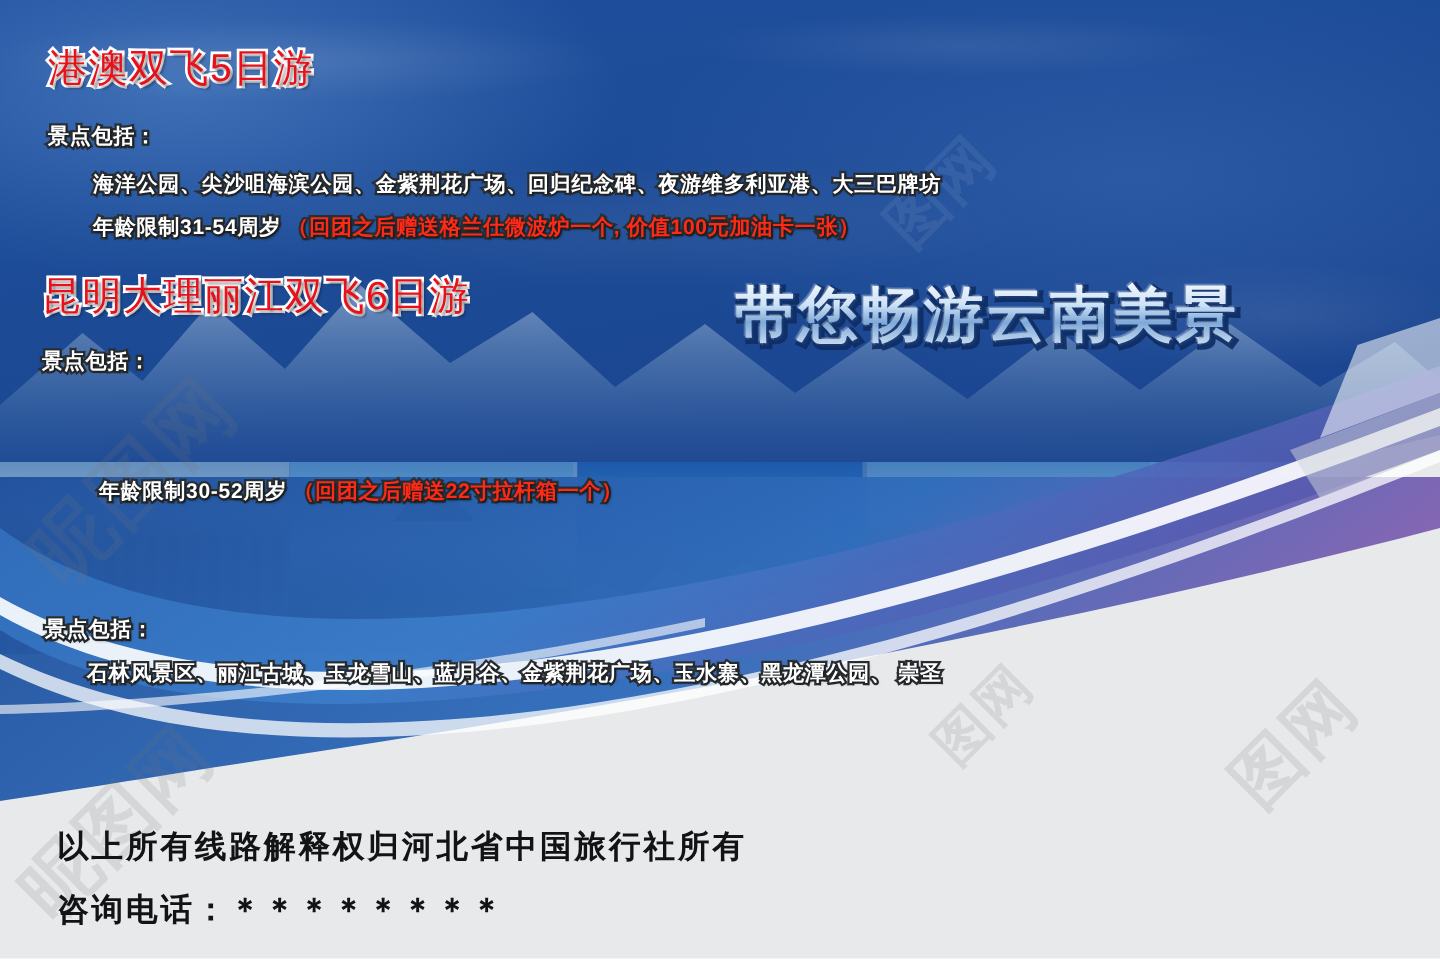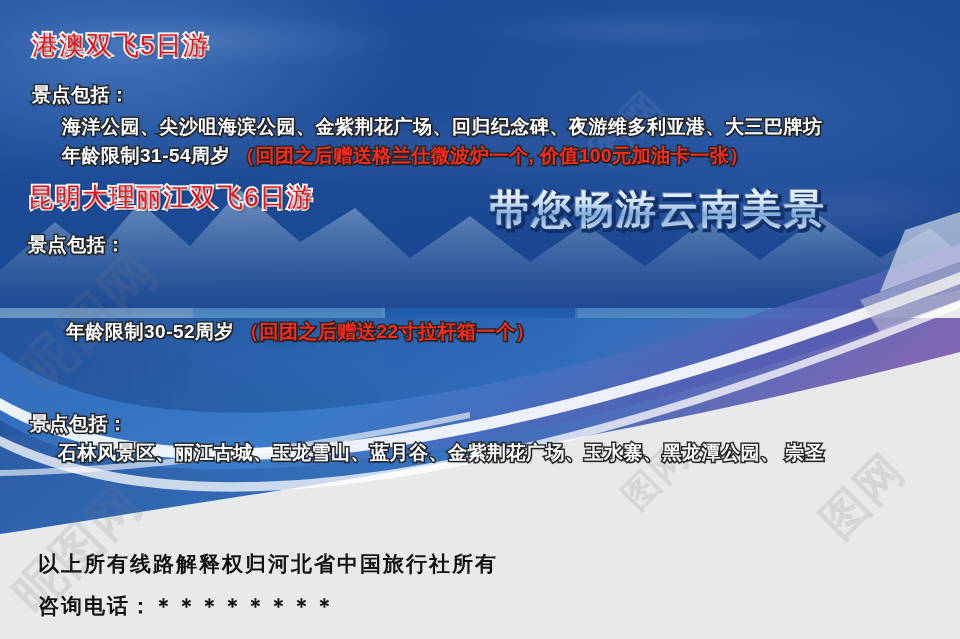--- a/index.html
+++ b/index.html
@@ -171,21 +171,21 @@
     white-space: nowrap;
     -webkit-text-stroke: 3.5px #ffffff;
     paint-order: stroke fill;
     text-shadow: 2px 2px 2px rgba(0,0,0,0.45);
   }
 
   .label-line, .detail-line {
     position: absolute;
     color: #ffffff;
     font-weight: bold;
-    font-size: 19px;
+    font-size: 14px;
     letter-spacing: 0.5px;
     white-space: nowrap;
     -webkit-text-stroke: 3px #2a2f33;
     paint-order: stroke fill;
     text-shadow: 1px 1px 2px rgba(0,0,0,0.55);
   }
   .detail-line .red {
     color: #ff2a15;
     -webkit-text-stroke: 3px #2a2f33;
     paint-order: stroke fill;

